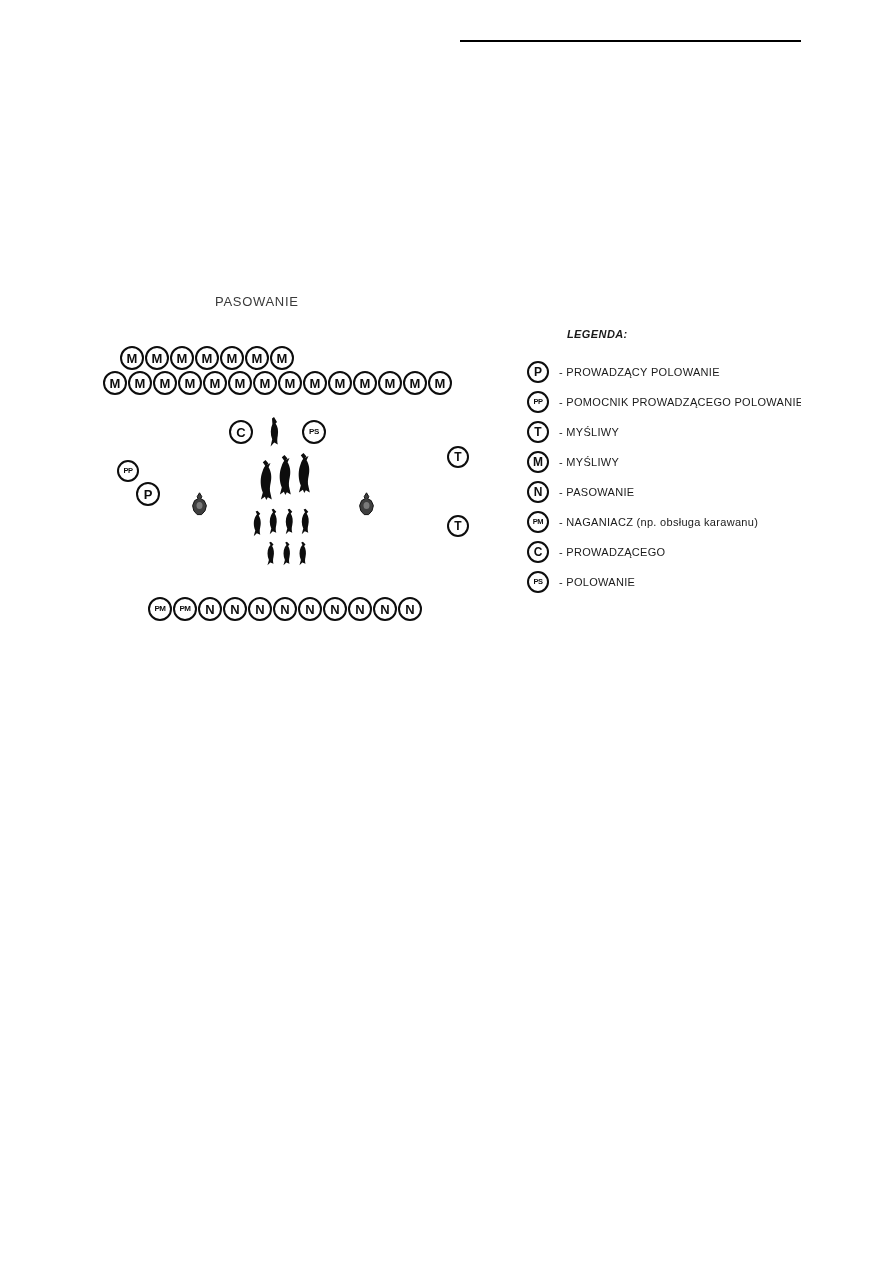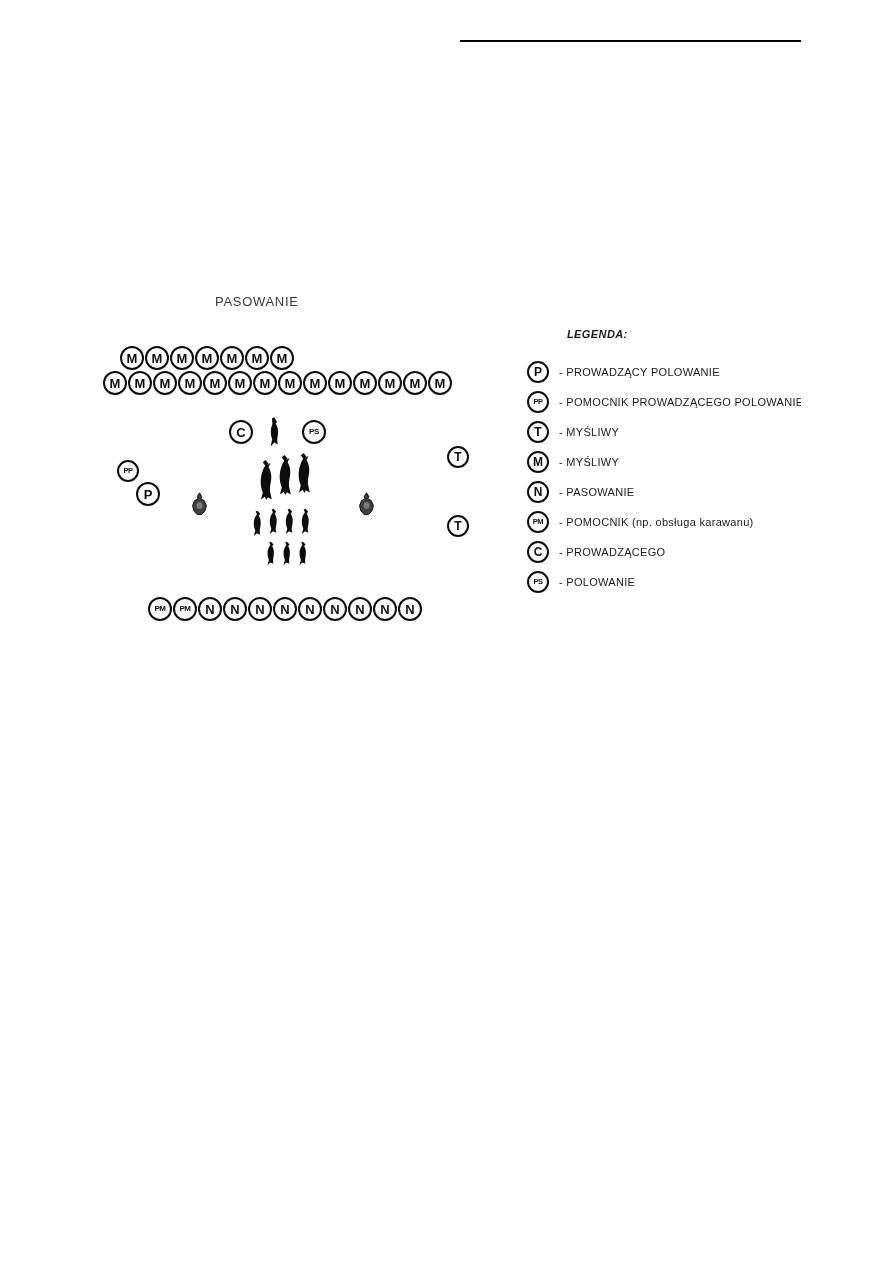--- a/index.html
+++ b/index.html
@@ -202,21 +202,21 @@
     <div class="legend-item">
       <span class="circle sz22">M</span>
       <span class="legend-label">- MYŚLIWY</span>
     </div>
     <div class="legend-item">
       <span class="circle sz22">N</span>
       <span class="legend-label">- PASOWANIE</span>
     </div>
     <div class="legend-item">
       <span class="circle sz22 two">PM</span>
-      <span class="legend-label">- POMOCNIK (np. obsługa karawanu)</span>
+      <span class="legend-label">- NAGANIACZ (np. obsługa karawanu)</span>
     </div>
     <div class="legend-item">
       <span class="circle sz22">C</span>
       <span class="legend-label">- PROWADZĄCEGO</span>
     </div>
     <div class="legend-item">
       <span class="circle sz22 two">PS</span>
       <span class="legend-label">- POLOWANIE</span>
     </div>
   </div>

